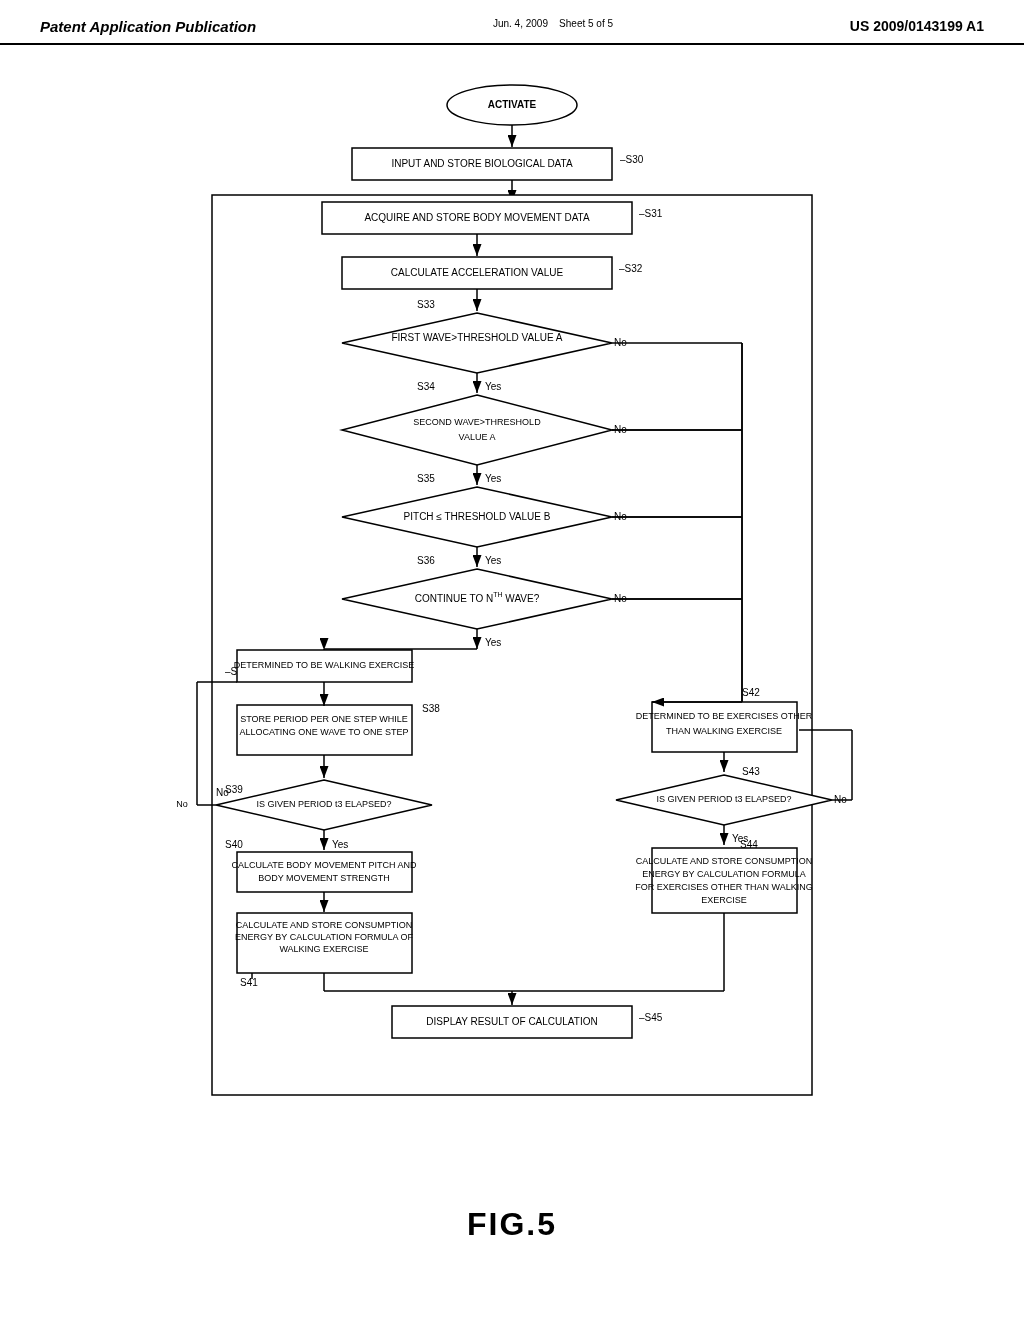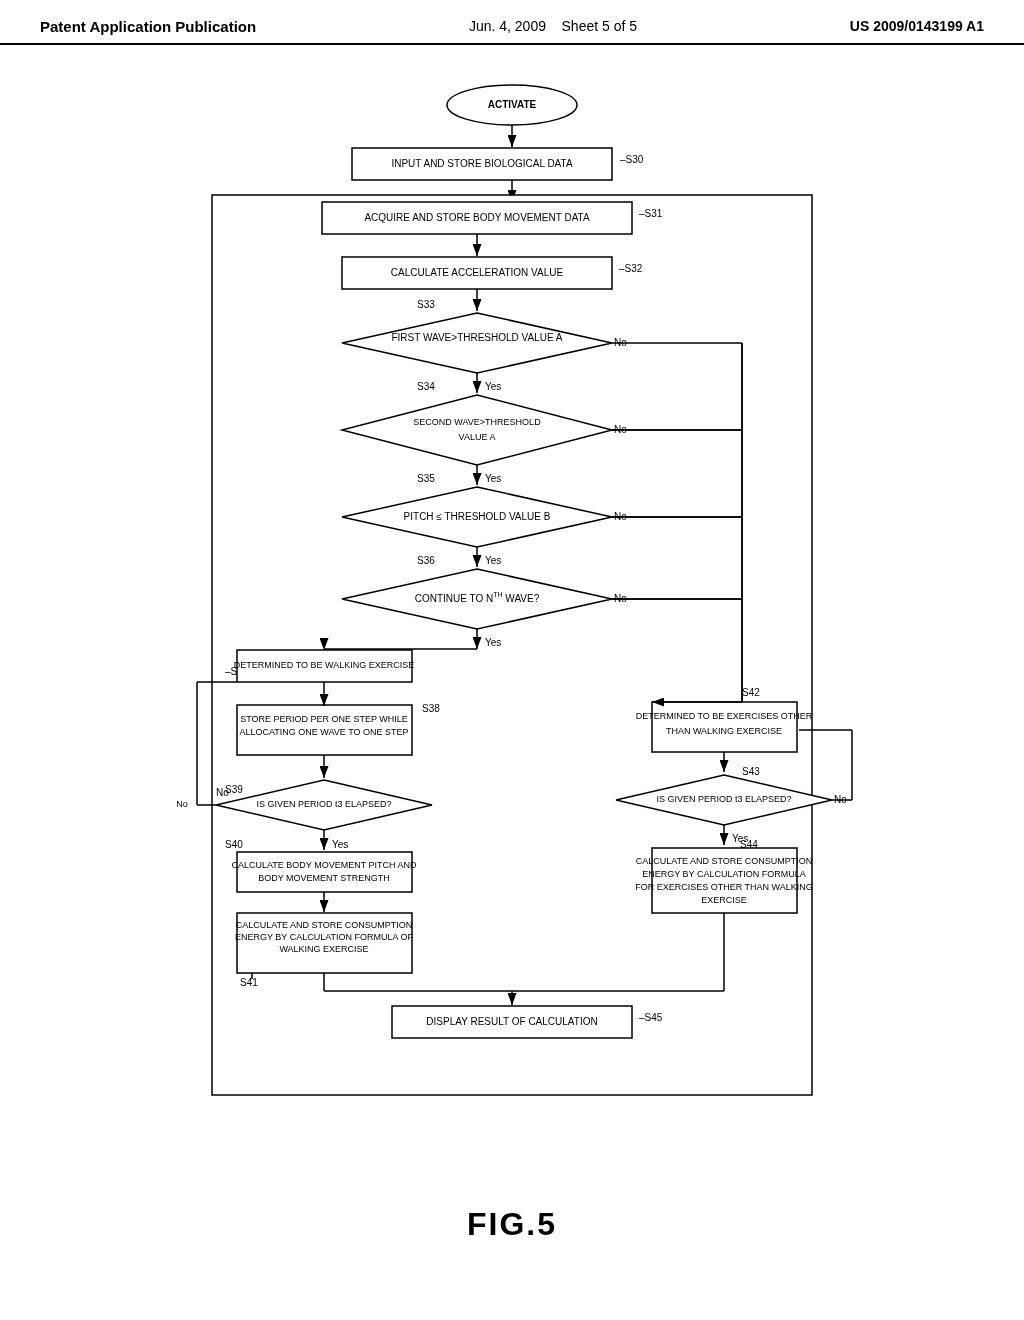--- a/index.html
+++ b/index.html
@@ -17,23 +17,24 @@
       display: flex;
       justify-content: space-between;
       align-items: flex-start;
       padding: 18px 40px 0 40px;
       border-bottom: 2px solid #000;
       padding-bottom: 8px;
     }
     .header-left {
       font-weight: bold;
       font-size: 15px;
+      font-style: italic;
     }
     .header-center {
-      font-size: 14px;
+      font-size: 10px;
       text-align: right;
     }
     .header-right {
       font-size: 14px;
       font-weight: bold;
     }
 
     
     .diagram-area {
       position: relative;

